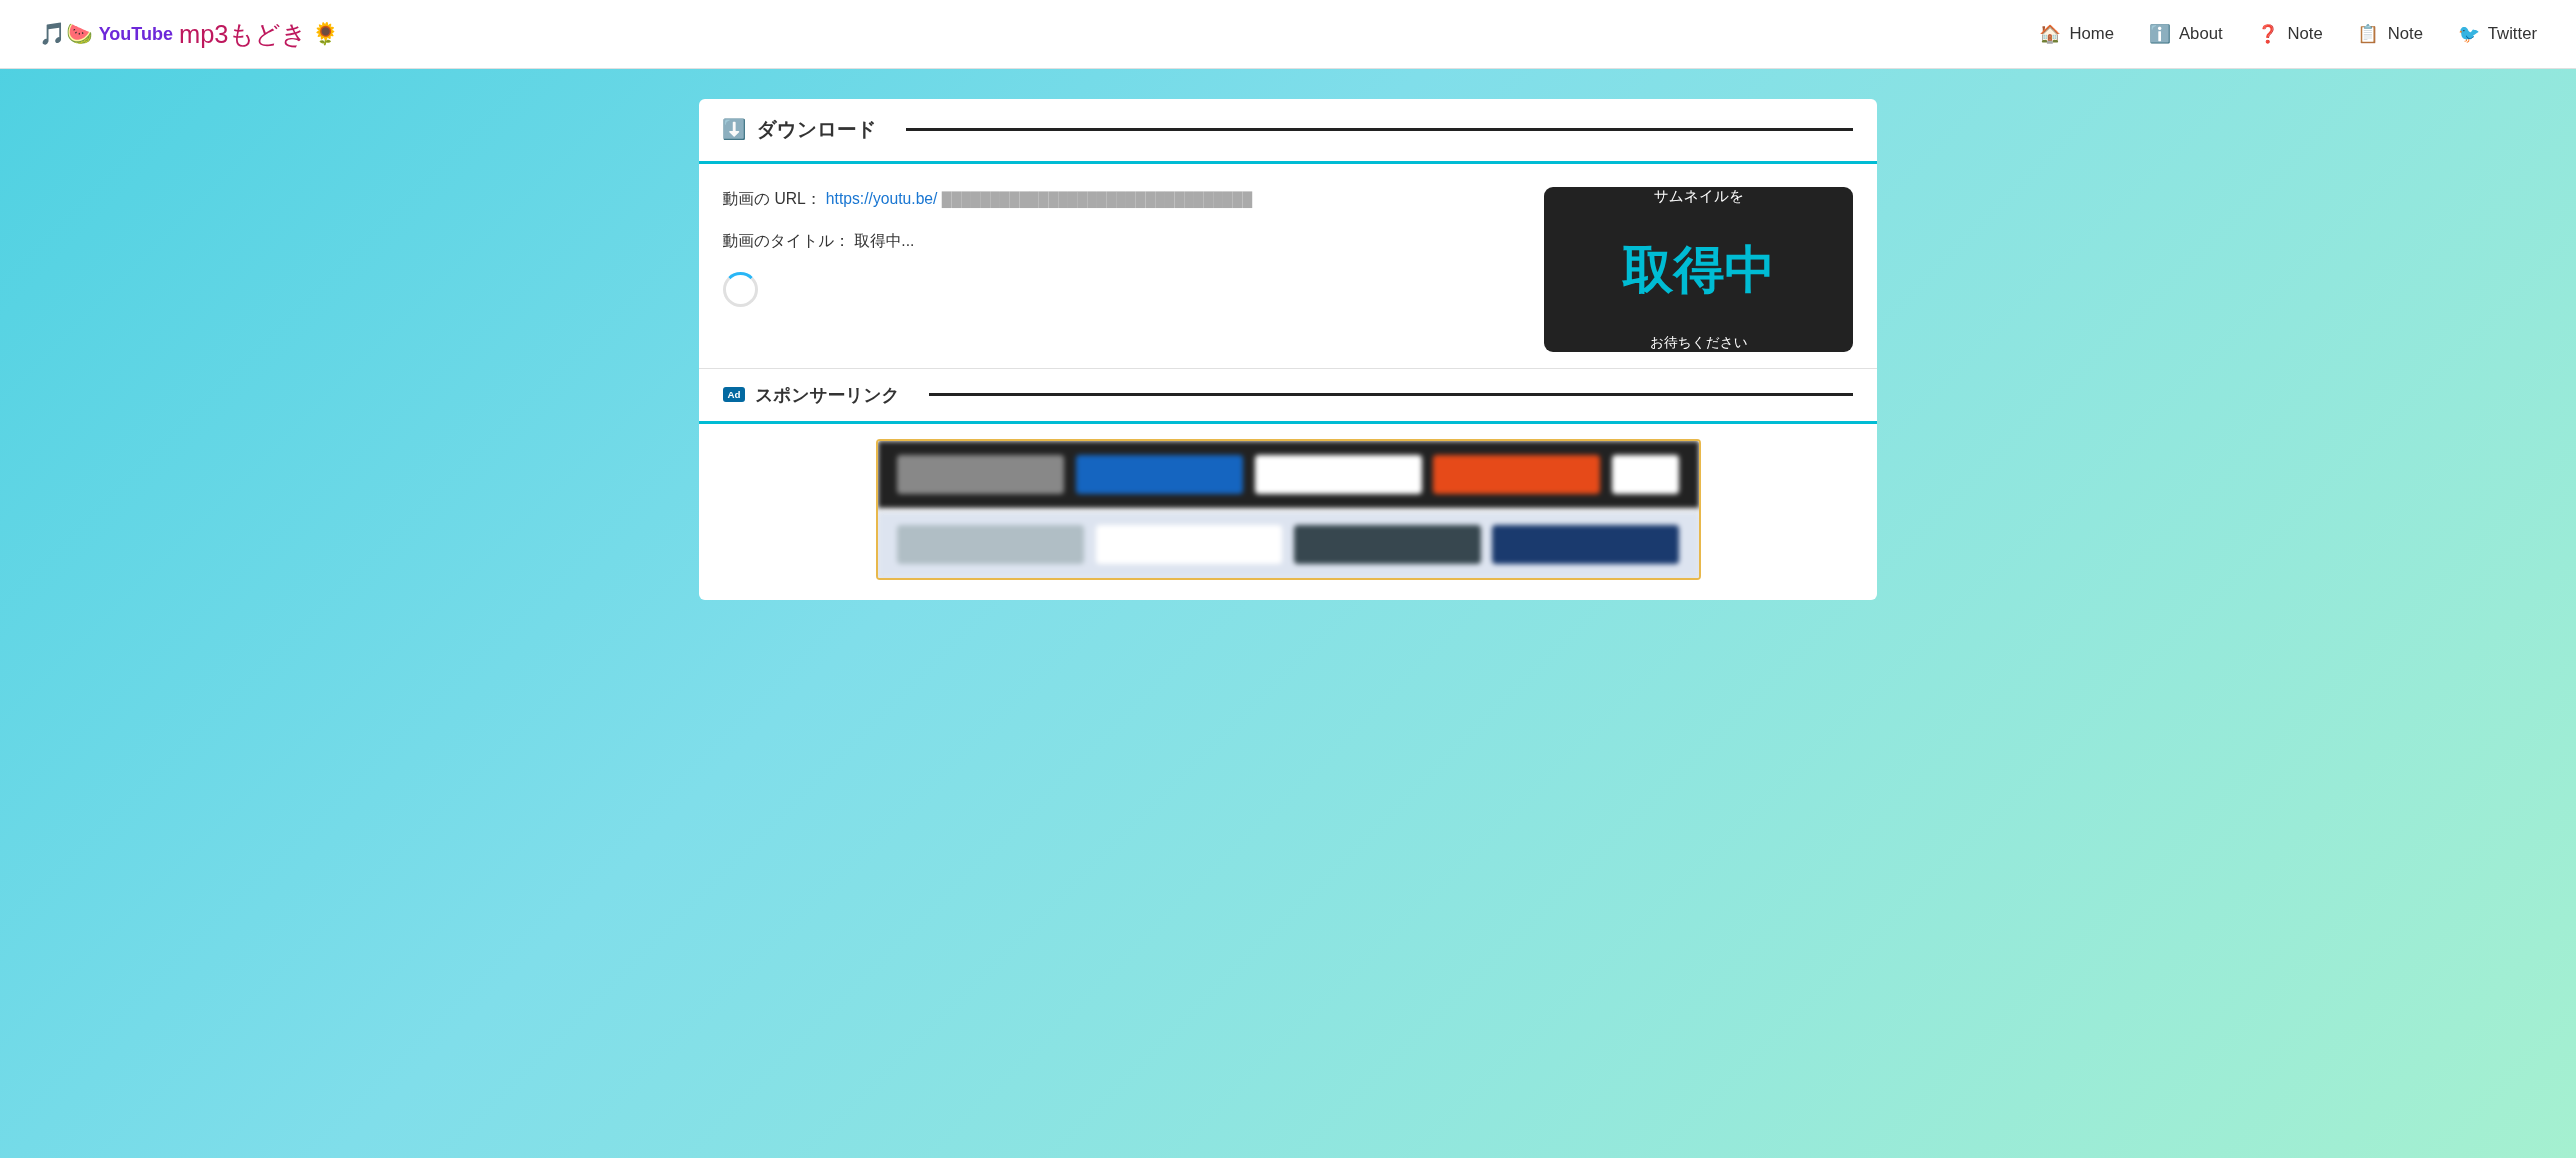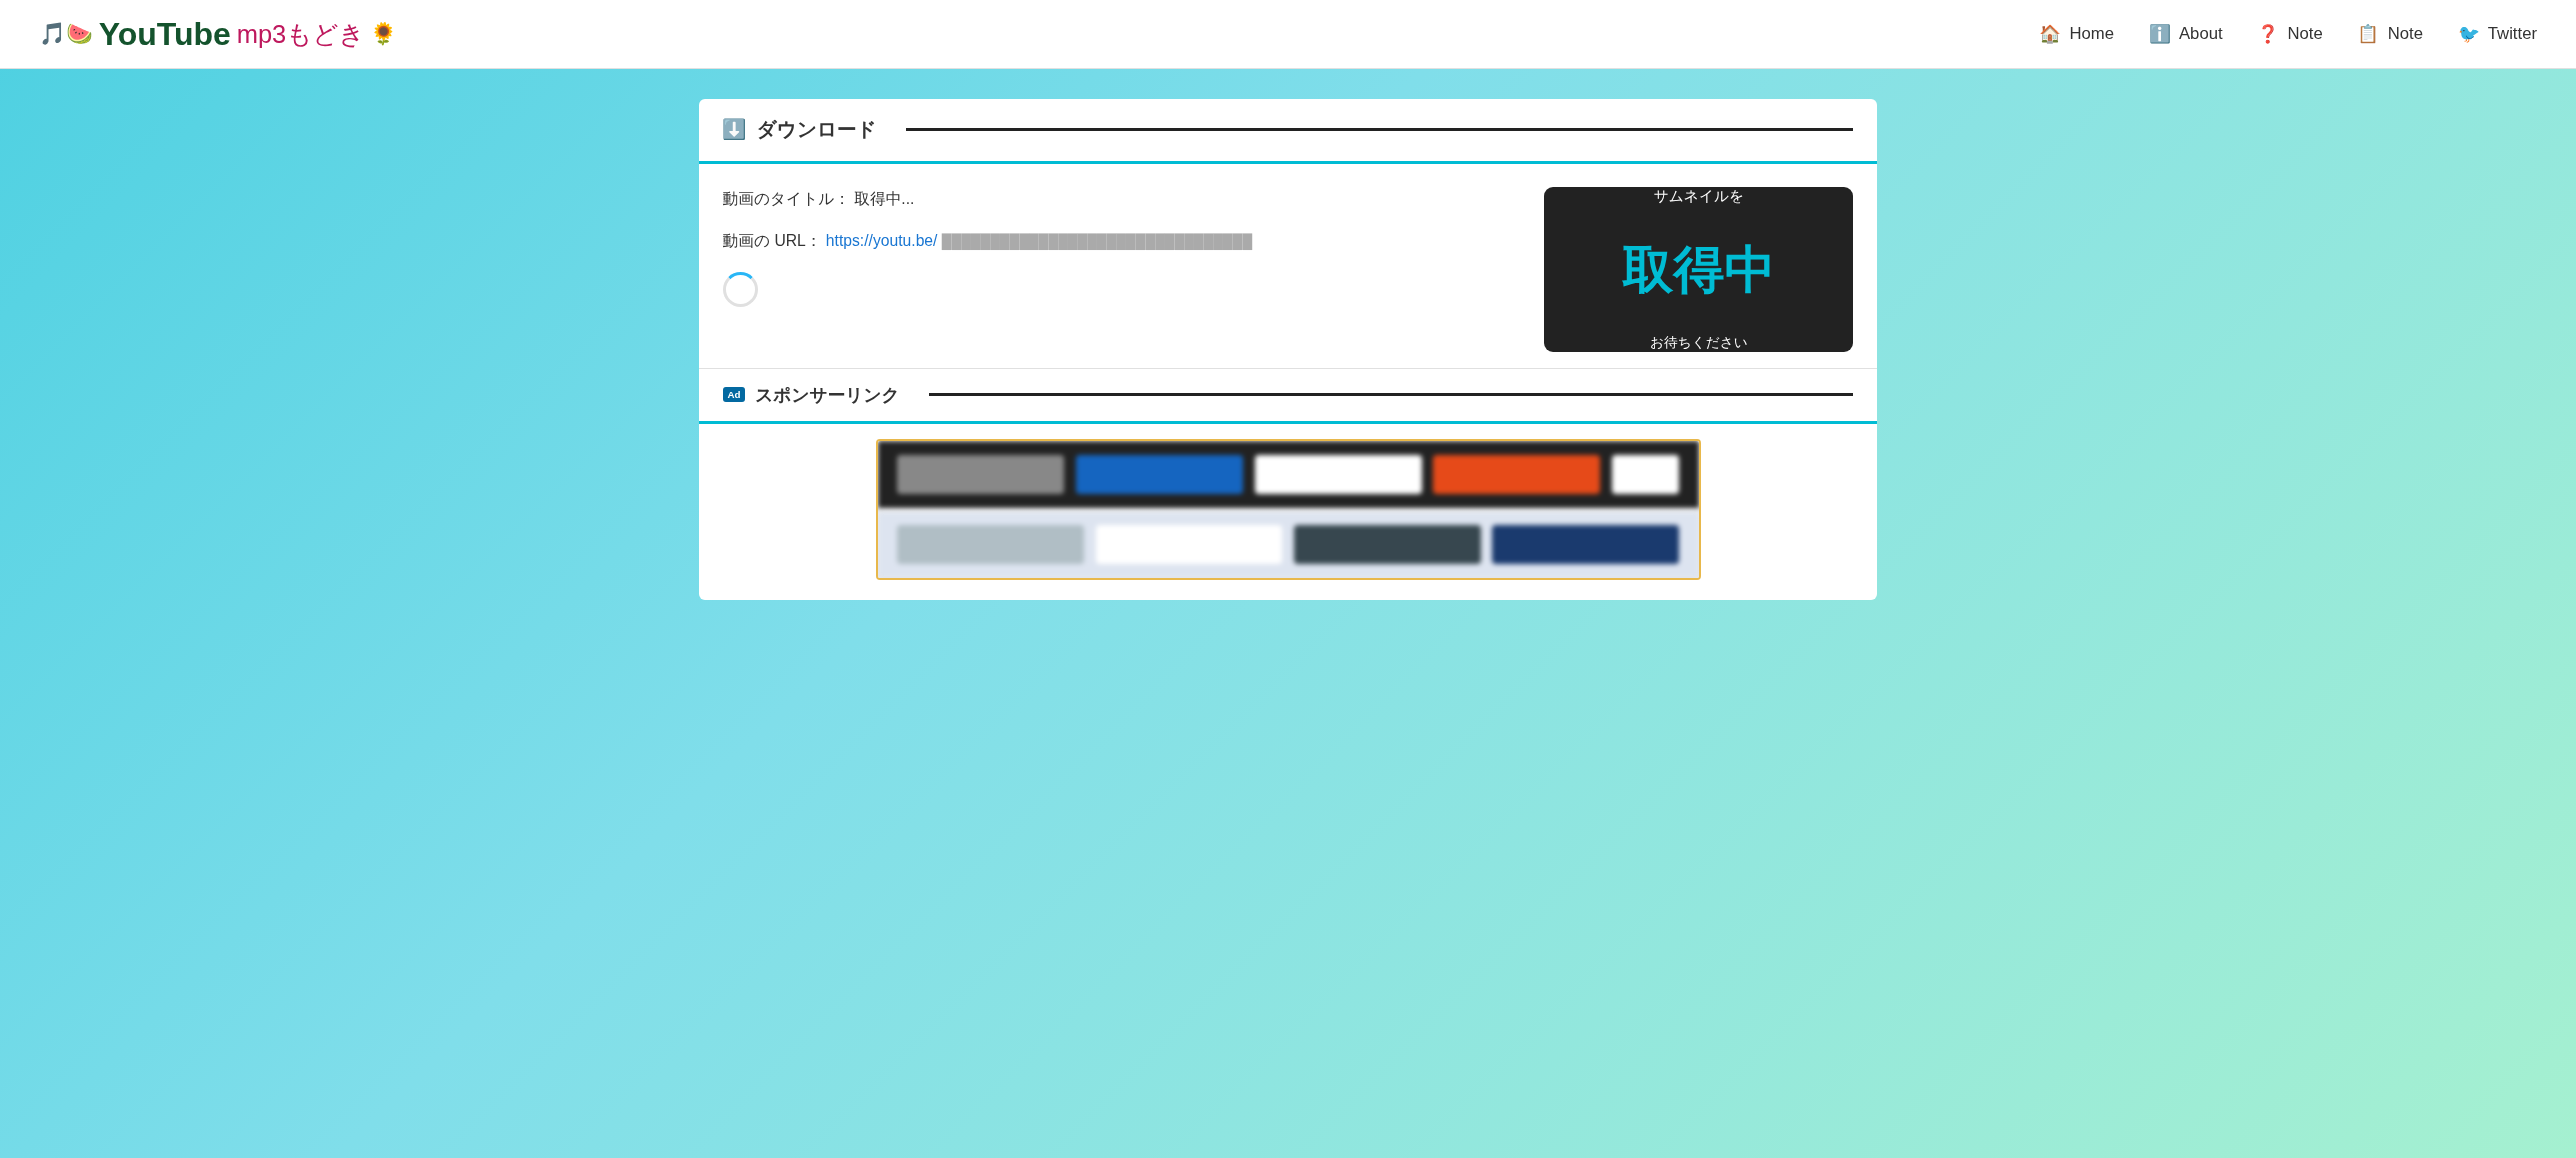--- a/index.html
+++ b/index.html
@@ -21,23 +21,23 @@
       height: 69px;
     }
 
     .logo-area {
       display: flex;
       align-items: center;
       gap: 5.9px;
     }
 
     .logo-text {
-      font-size: 32px;
+      font-size: 18px;
       font-weight: 700;
-      color: #14532d;
+      color: #6d28d9;
       font-family: Arial, sans-serif;
     }
 
     .logo-sub {
       font-size: 25.5px;
       font-weight: 400;
       color: #be185d;
     }
 
     .nav {
@@ -337,28 +337,28 @@
     <div class="section-header">
       <span class="section-header-icon">⬇️</span>
       <span class="section-header-title">ダウンロード</span>
       <div class="section-divider-line"></div>
     </div>
 
     <div class="download-info">
       <div class="download-details">
 
         <div class="info-row">
-          <span class="label">動画のタイトル：</span>
-          <span>取得中...</span>
-        </div>
-
-        <div class="info-row">
           <span class="label">動画の URL：</span>
           <a class="url-link">https://youtu.be/</a>
           <span style="color:#aaa; font-size:13.7px;">████████████████████████████████</span>
+        </div>
+
+        <div class="info-row">
+          <span class="label">動画のタイトル：</span>
+          <span>取得中...</span>
         </div>
 
 
         <div class="waiting-area">
           <div class="spinner"></div>
         </div>
       </div>
 
       <div class="thumbnail-box">
         <div class="thumbnail-subtitle">サムネイルを</div>

